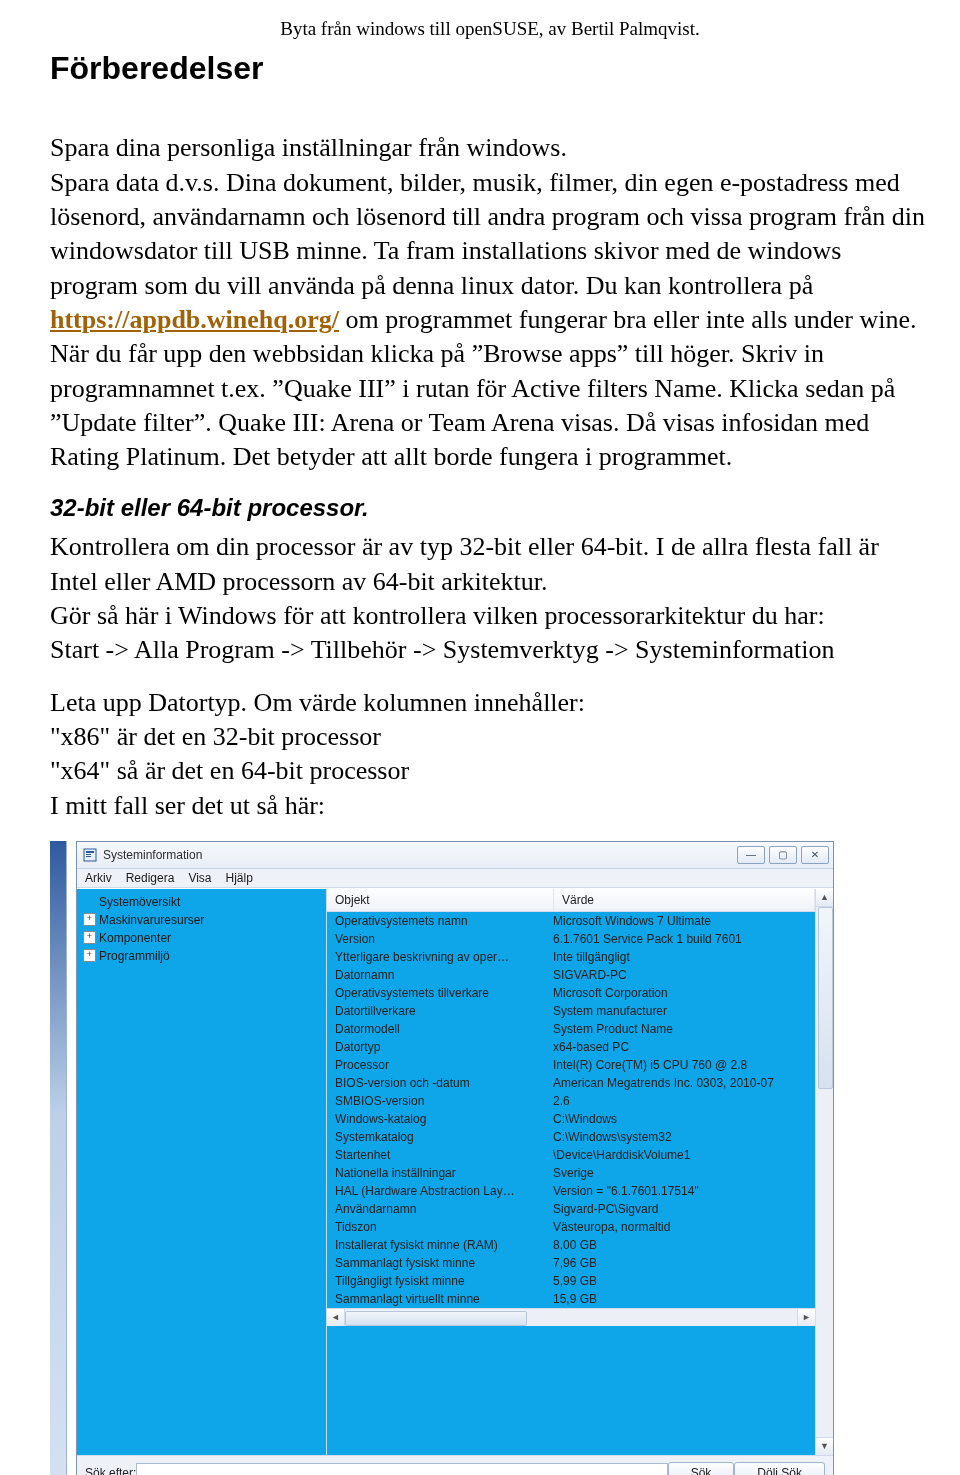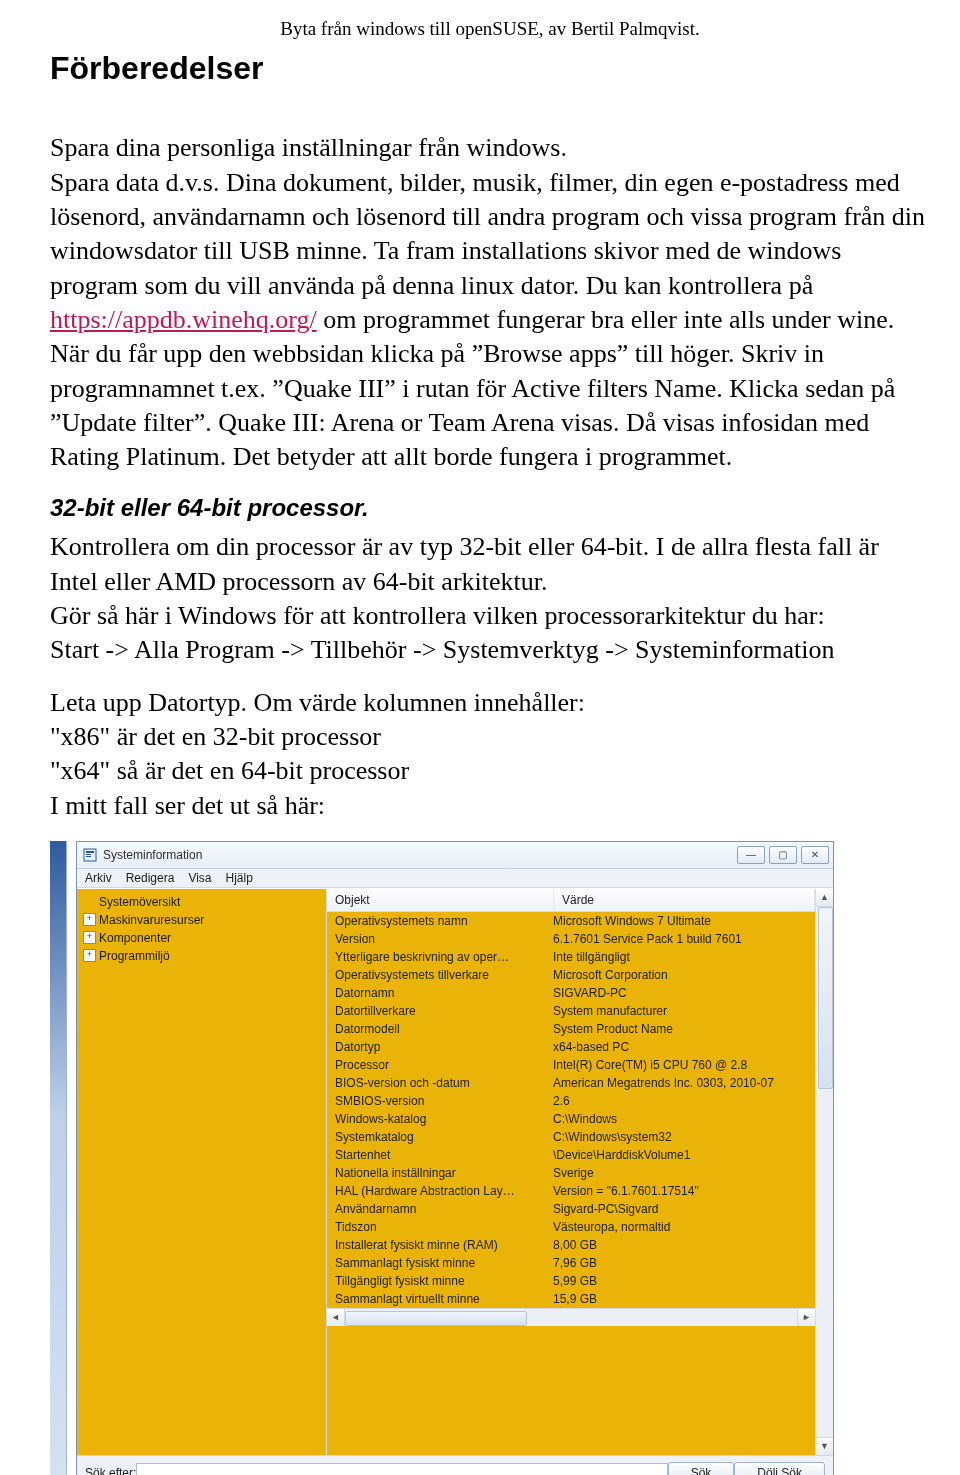--- a/index.html
+++ b/index.html
@@ -21,21 +21,21 @@
     font-family: Arial, Helvetica, sans-serif;
     font-weight: bold;
     font-size: 32px;
     margin: 8px 0 10px 0;
   }
   p.body {
     font-size: 26px;
     margin: 0 0 6px 0;
     line-height: 1.32;
   }
-  a.link { color: #be185d; text-decoration: underline; }
+  a.link { color: #a16207; text-decoration: underline; font-weight: bold; }
   h2.sub {
     font-family: Arial, Helvetica, sans-serif;
     font-weight: bold;
     font-style: italic;
     font-size: 24px;
     margin: 20px 0 8px 0;
   }
   .pagefoot {
     text-align: center;
     font-size: 18px;
@@ -94,21 +94,21 @@
     gap: 14px;
     padding: 2px 8px;
     background: #eef2f8;
     border-bottom: 1px solid #cfd9e8;
     font-size: 12px;
     color: #1a1a1a;
   }
   .content-area {
     display: flex;
     height: 566px;
-    background: #eab308;
+    background: #0ea5e9;
     border-top: 1px solid #fff;
   }
   .tree {
     width: 245px;
     border-right: 1px solid #cfd9e8;
     padding: 4px 2px;
     overflow: hidden;
   }
   .tree-item {
     display: flex;
@@ -374,26 +374,26 @@
                 </div>
                 <div class="row">
                   <div class="cell-obj">Version</div>
                   <div class="cell-val">6.1.7601 Service Pack 1 build 7601</div>
                 </div>
                 <div class="row">
                   <div class="cell-obj">Ytterligare beskrivning av oper…</div>
                   <div class="cell-val">Inte tillgängligt</div>
                 </div>
                 <div class="row">
+                  <div class="cell-obj">Datornamn</div>
+                  <div class="cell-val">SIGVARD-PC</div>
+                </div>
+                <div class="row">
                   <div class="cell-obj">Operativsystemets tillverkare</div>
                   <div class="cell-val">Microsoft Corporation</div>
-                </div>
-                <div class="row">
-                  <div class="cell-obj">Datornamn</div>
-                  <div class="cell-val">SIGVARD-PC</div>
                 </div>
                 <div class="row">
                   <div class="cell-obj">Datortillverkare</div>
                   <div class="cell-val">System manufacturer</div>
                 </div>
                 <div class="row">
                   <div class="cell-obj">Datormodell</div>
                   <div class="cell-val">System Product Name</div>
                 </div>
                 <div class="row">

